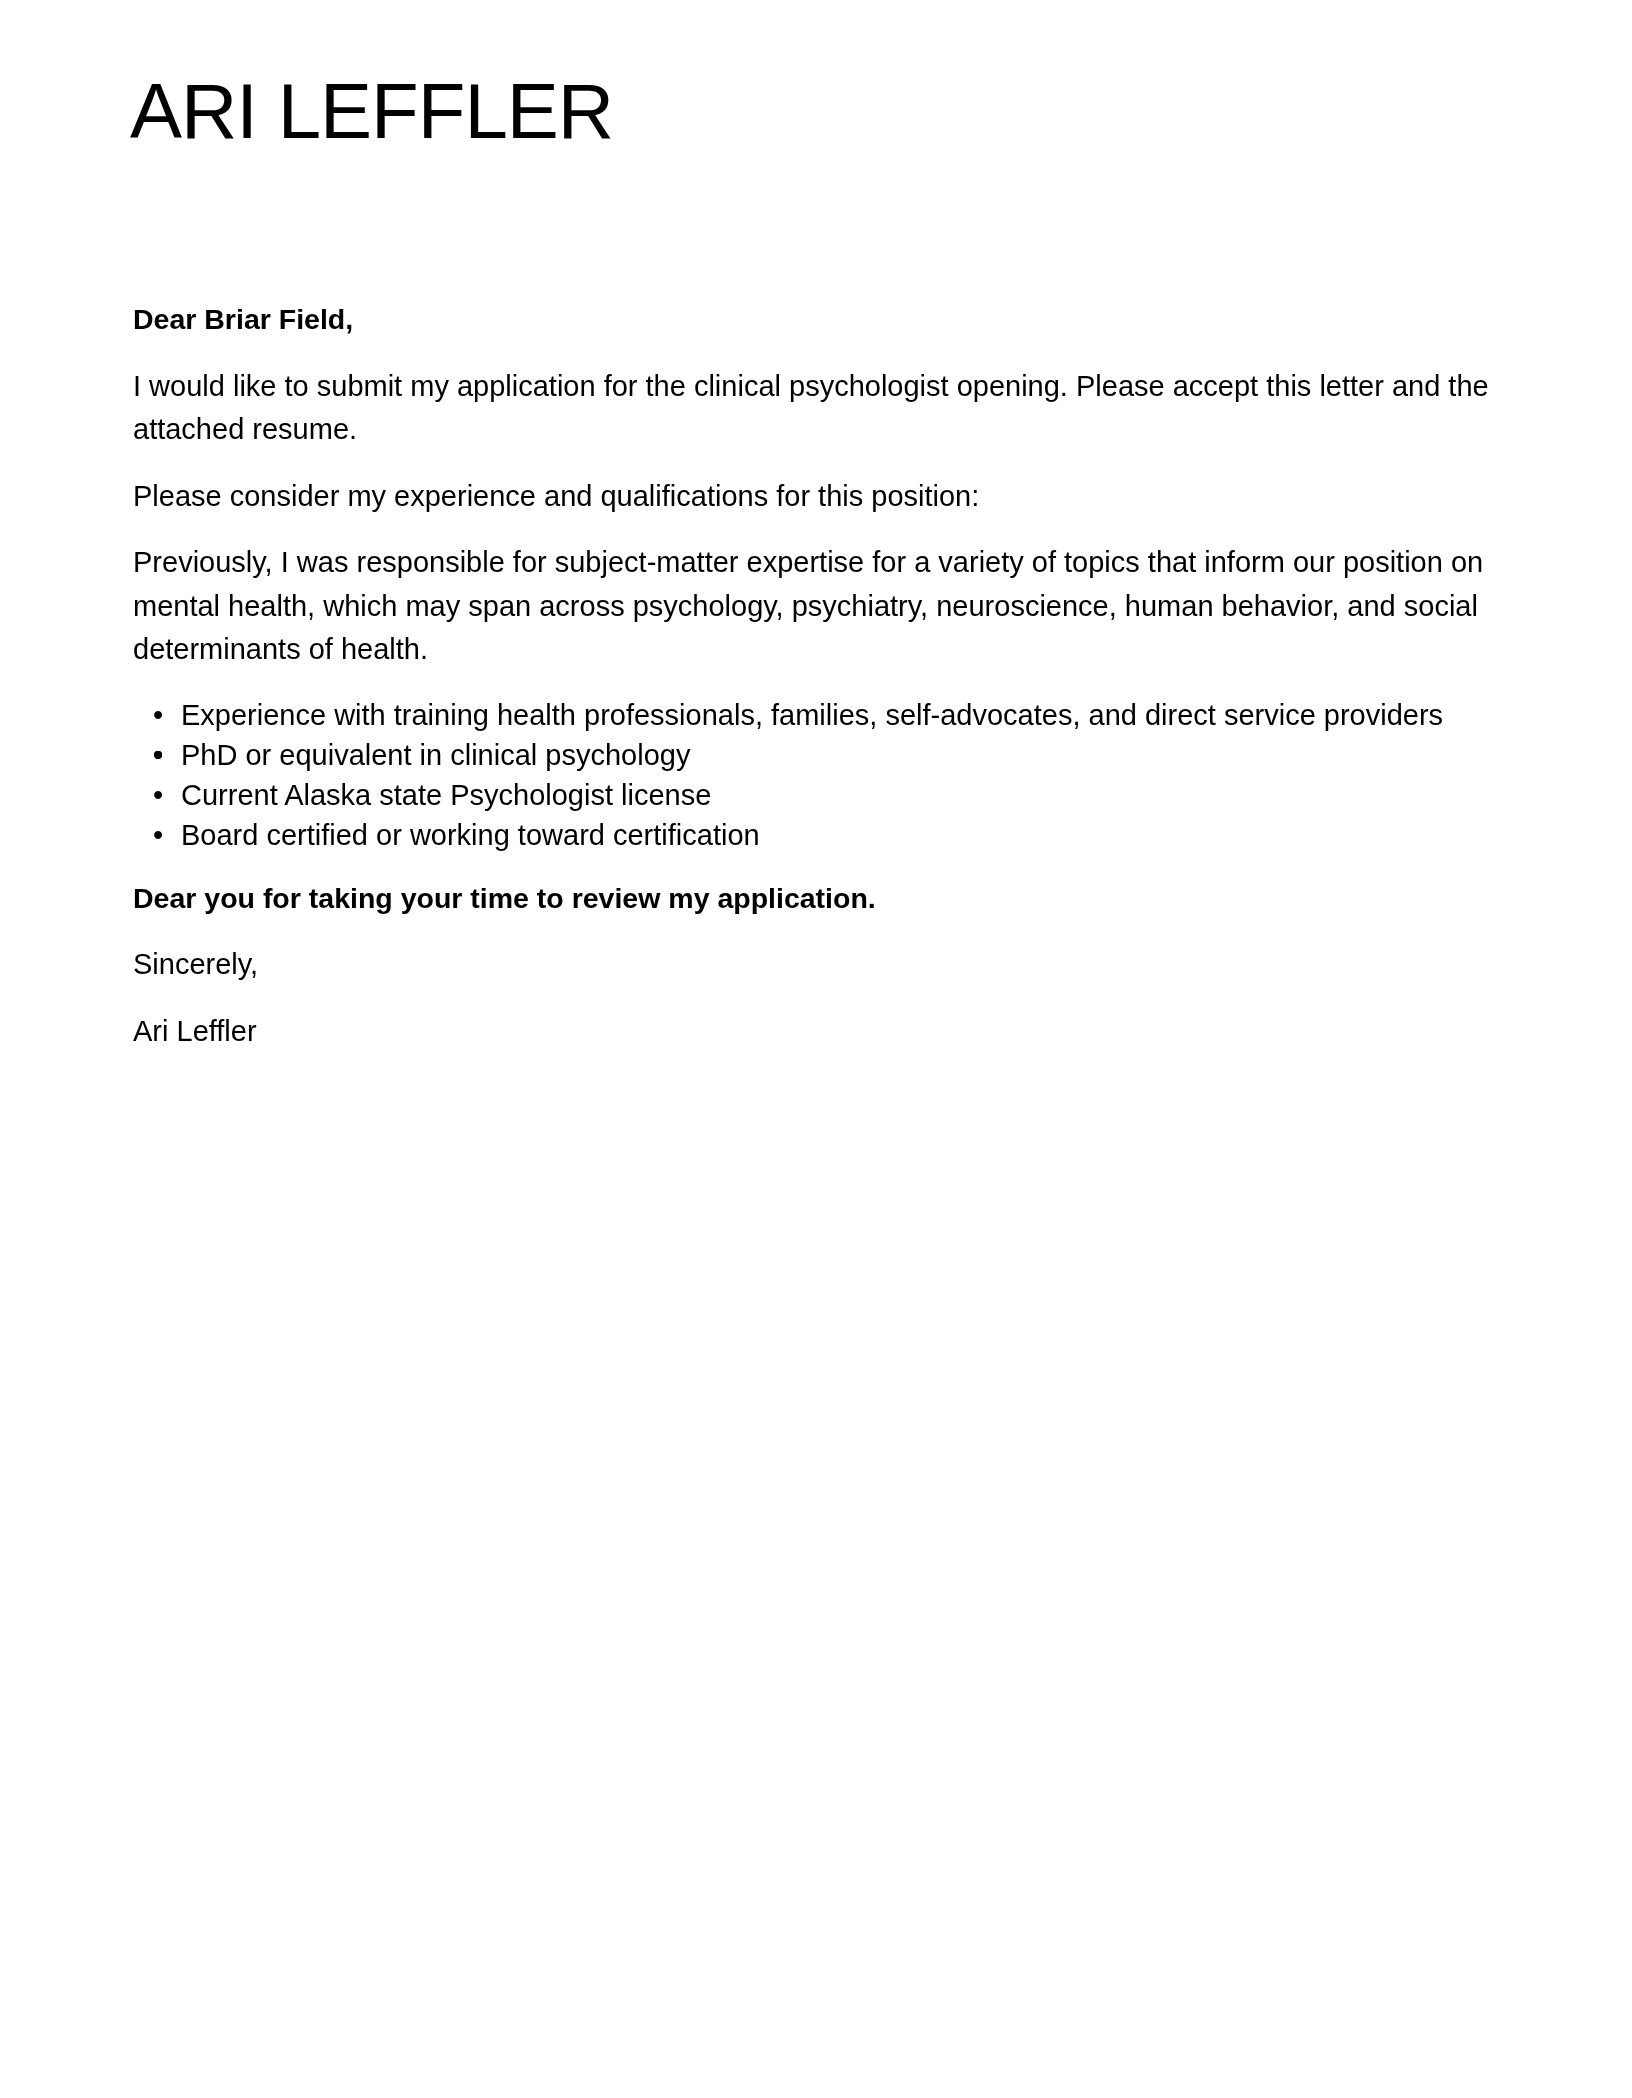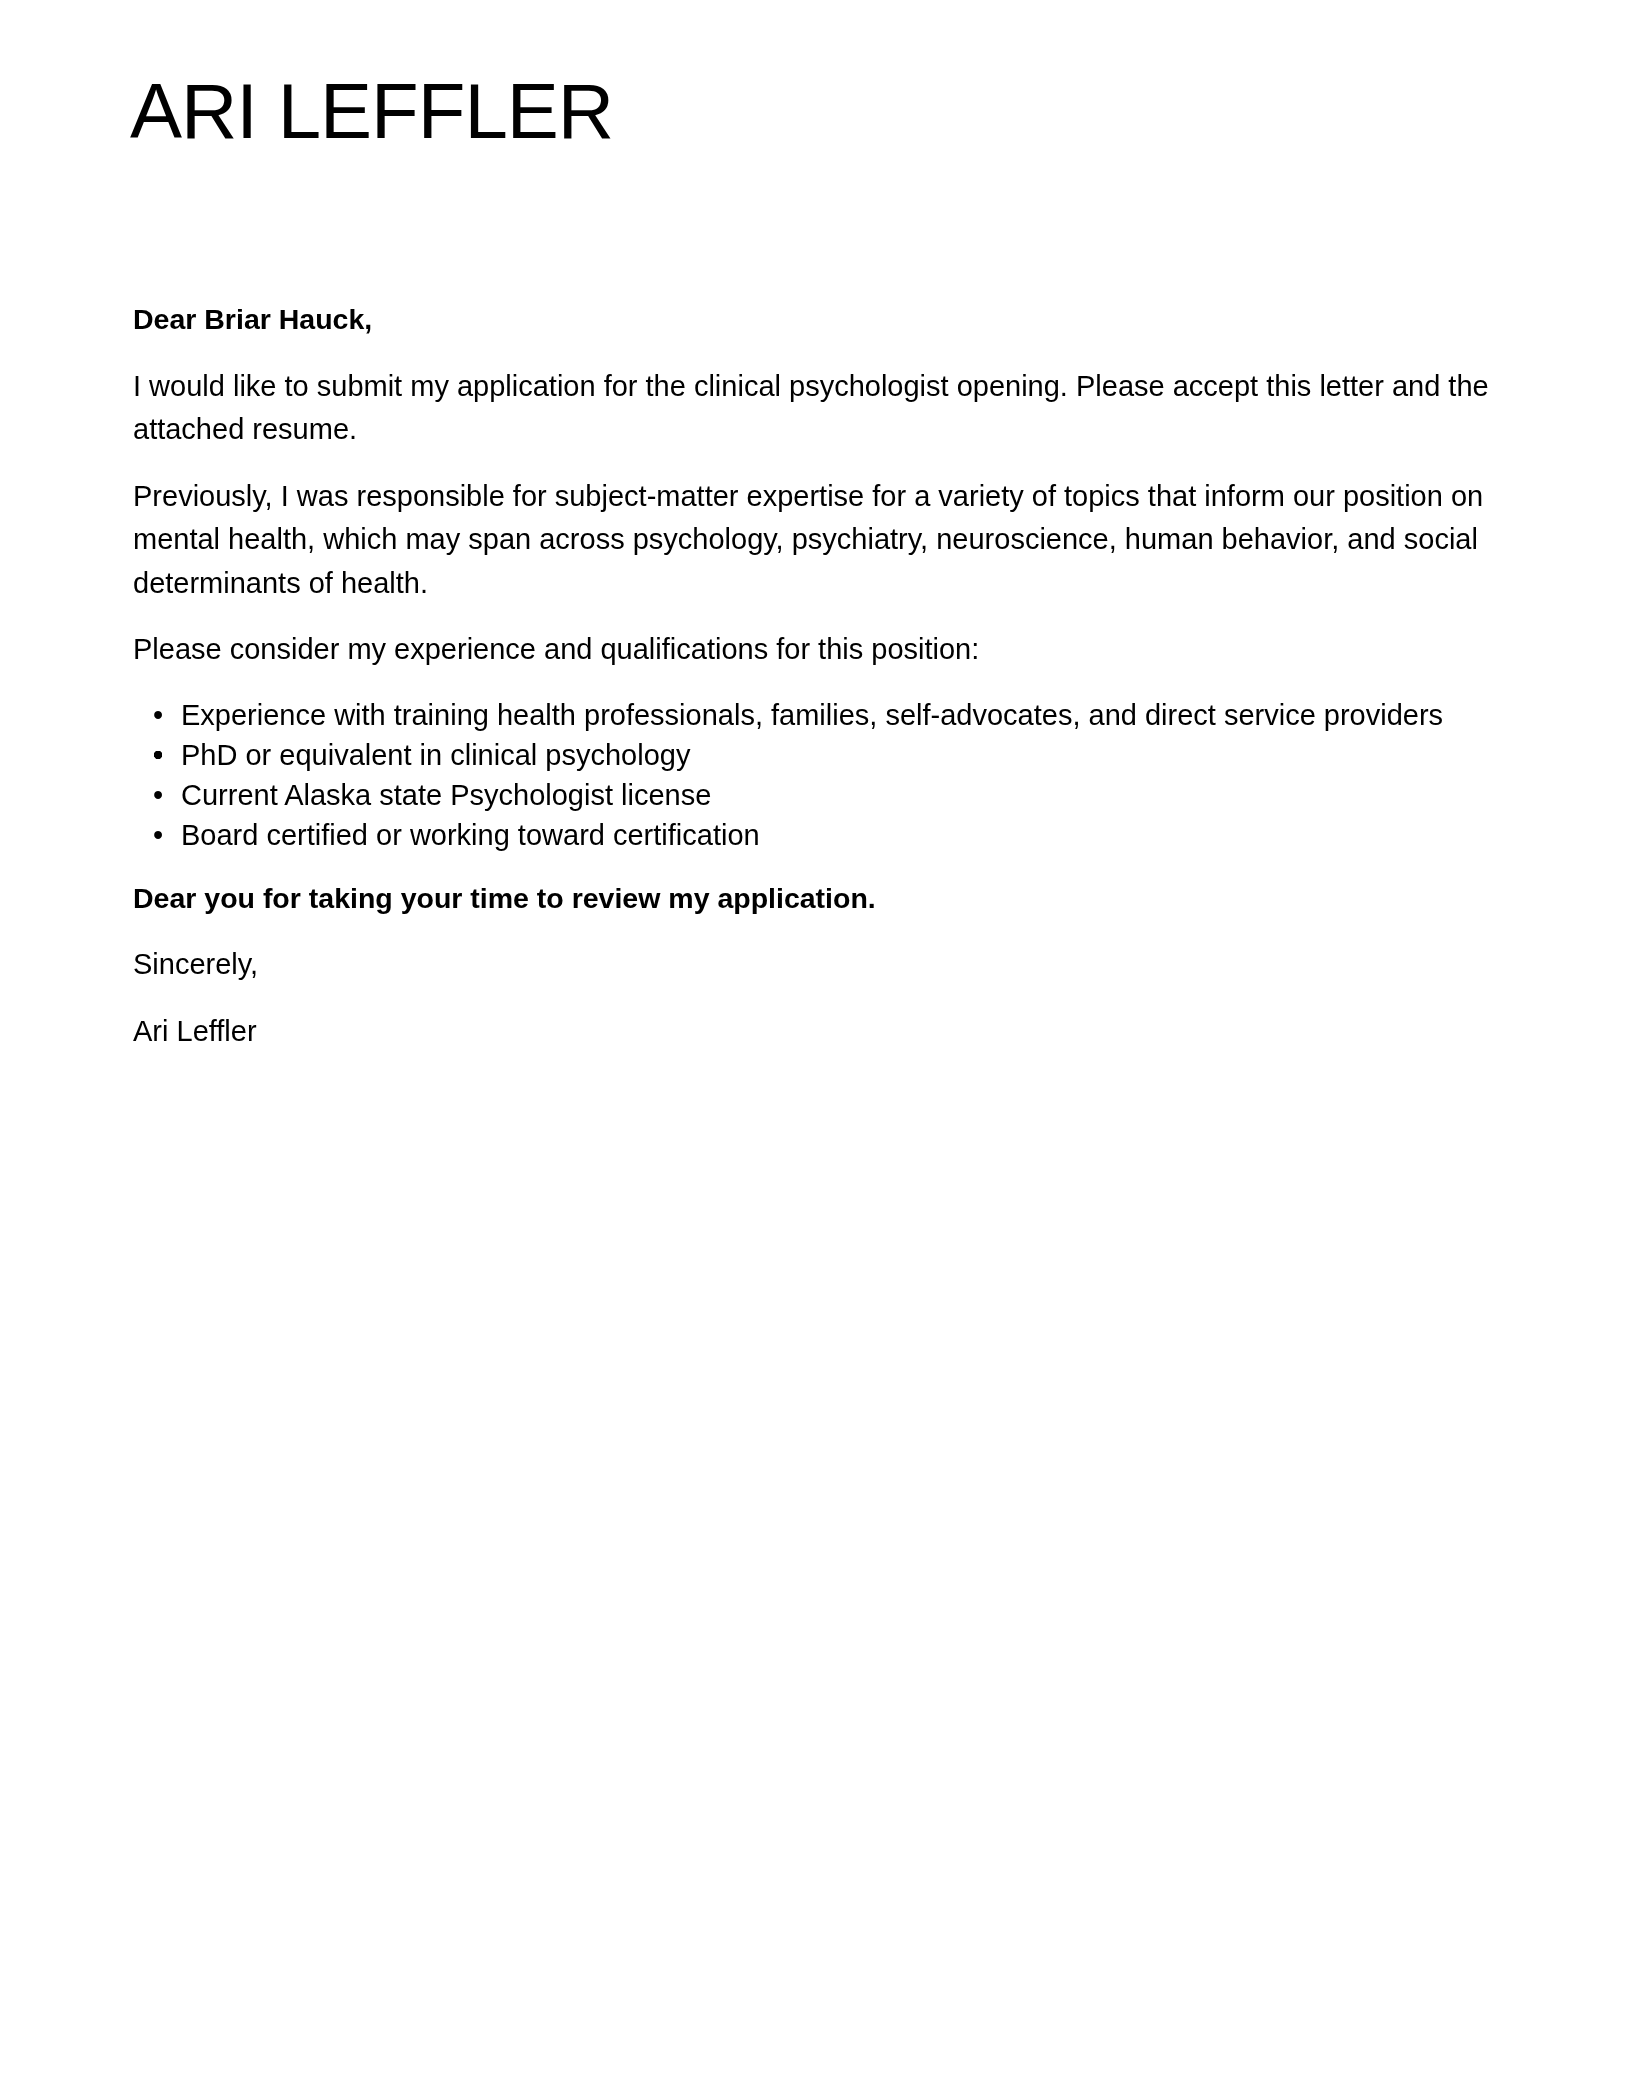--- a/index.html
+++ b/index.html
@@ -79,24 +79,24 @@
     }
   </style>
 </head>
 <body>
 
 <div class="page">
   <h1 class="name">ARI LEFFLER</h1>
 
 
   <div class="body">
-    <p class="greeting">Dear Briar Hauck,</p>
+    <p class="greeting">Dear Briar Field,</p>
     <p>I would like to submit my application for the clinical psychologist opening. Please accept this letter and the attached resume.</p>
+    <p>Please consider my experience and qualifications for this position:</p>
     <p>Previously, I was responsible for subject-matter expertise for a variety of topics that inform our position on mental health, which may span across psychology, psychiatry, neuroscience, human behavior, and social determinants of health.</p>
-    <p>Please consider my experience and qualifications for this position:</p>
 
     <ul class="list">
       <li><span class="bullet">•</span><span>Experience with training health professionals, families, self-advocates, and direct service providers</span></li>
       <li><span class="bullet">•</span></li>
       <li><span class="bullet">•</span></li>
       <li><span class="bullet">•</span></li>
       <li><span class="bullet">•</span></li>
       <li><span class="bullet">•</span><span>PhD or equivalent in clinical psychology</span></li>
       <li><span class="bullet">•</span><span>Current Alaska state Psychologist license</span></li>
       <li><span class="bullet">•</span><span>Board certified or working toward certification</span></li>

